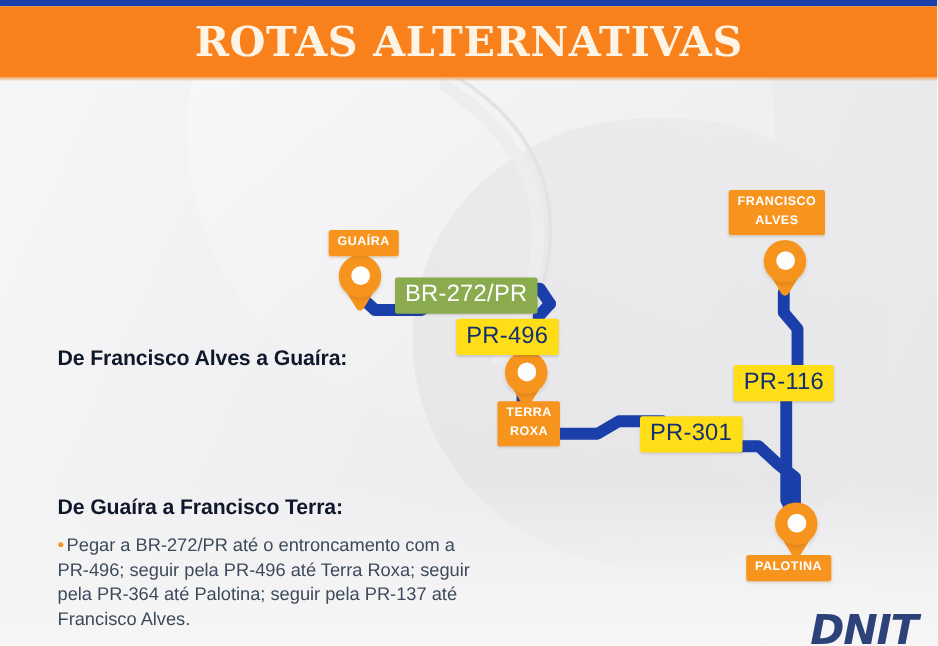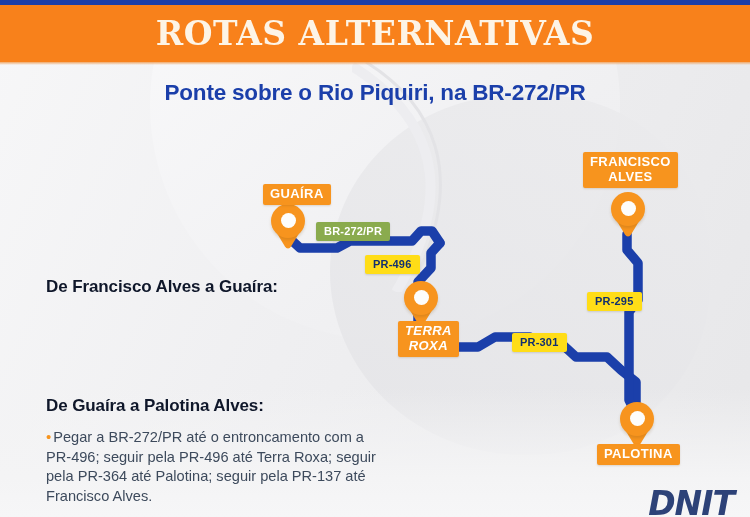--- a/index.html
+++ b/index.html
@@ -158,34 +158,34 @@
     background: #fdfdfc;
     border-radius: 50%;
     z-index: 3;
   }
 
   .place-label {
     position: absolute;
     background: #f7941e;
     color: #ffffff;
     font-weight: bold;
-    font-size: 13px;
+    font-size: 10px;
     letter-spacing: .4px;
     line-height: 14.5px;
     padding: 3px 7px 3.5px;
     border-radius: 2px;
     white-space: pre-line;
     text-align: center;
     box-shadow: 0 1px 2px rgba(120,80,20,.18);
   }
 
   .road-badge {
     position: absolute;
-    font-weight: bold;
-    font-size: 11px;
+    font-weight: normal;
+    font-size: 19px;
     letter-spacing: .2px;
     padding: 3px 8px 3.5px;
     border-radius: 2px;
     white-space: nowrap;
     box-shadow: 0 1px 2px rgba(60,60,60,.18);
   }
   .badge-green { background: #8aab4e; color: #ffffff; }
   .badge-yellow { background: #ffdd17; color: #123070; }
 
   
@@ -212,21 +212,20 @@
   <svg class="bg-curve" viewBox="0 0 190 230">
     <path d="M14 0 C 78 40, 120 110, 58 228" fill="none" stroke="#e3e3e6" stroke-width="3"></path>
     <path d="M0 4 C 70 48, 112 118, 44 230" fill="none" stroke="#ededf0" stroke-width="10"></path>
   </svg>
   <div class="bg-bottom-fade"></div>
 
   <div class="topstrip"></div>
   <div class="header-bar"></div>
   <div class="header-title">ROTAS ALTERNATIVAS</div>
   <div class="header-edge"></div>
-  <div class="subtitle">Ponte sobre o Rio Piquiri, na BR-272/PR</div>
 
   <svg class="map-svg" viewBox="0 0 750 517">
     <g fill="none" stroke="#1b3faa" stroke-width="9.5" stroke-linecap="round" stroke-linejoin="round">
 
       <path d="M288,237 L300,248 L337,248 L350,241 L412,241 L421,231 L432,231 L440,243"></path>
 
       <path d="M440,243 L431,253 L431,268 L418,282 L418,310"></path>
 
       <path d="M418,310 L418,338 L426,347 L478,347 L495,337 L530,337 L545,346 L564,346 L576,357 L607,357 L621,370 L636,382 L636,414"></path>
 
@@ -239,49 +238,49 @@
     <div class="pin-body"></div>
     <div class="pin-dot"></div>
   </div>
   <div class="place-label" style="left:263px; top:184px;">GUAÍRA</div>
 
   <div class="marker" style="left:404px; top:281px;">
     <div class="pin-tail"></div>
     <div class="pin-body"></div>
     <div class="pin-dot"></div>
   </div>
-  <div class="place-label" style="left:398px; top:321px;font-style:italic;">TERRA
+  <div class="place-label" style="left:398px; top:321px;">TERRA
 ROXA</div>
 
   <div class="marker" style="left:611px; top:192px;">
     <div class="pin-tail"></div>
     <div class="pin-body"></div>
     <div class="pin-dot"></div>
   </div>
   <div class="place-label" style="left:583px; top:152px;">FRANCISCO
 ALVES</div>
 
   <div class="marker" style="left:620px; top:402px;">
     <div class="pin-tail"></div>
     <div class="pin-body"></div>
     <div class="pin-dot"></div>
   </div>
   <div class="place-label" style="left:597px; top:444px;">PALOTINA</div>
 
   <div class="road-badge badge-green" style="left:316px; top:222px;">BR-272/PR</div>
   <div class="road-badge badge-yellow" style="left:365px; top:255px;">PR-496</div>
   <div class="road-badge badge-yellow" style="left:512px; top:333px;">PR-301</div>
-  <div class="road-badge badge-yellow" style="left:587px; top:292px;">PR-295</div>
+  <div class="road-badge badge-yellow" style="left:587px; top:292px;">PR-116</div>
 
   <div class="textcol" id="block1">
     <div class="block-head">De Francisco Alves a Guaíra:</div>
   </div>
 
   <div class="textcol" id="block2">
-    <div class="block-head">De Guaíra a Palotina Alves:</div>
+    <div class="block-head">De Guaíra a Francisco Terra:</div>
     <div class="block-body">
       <span class="bullet">•</span><span>Pegar a BR-272/PR até o entroncamento com a PR-496; seguir pela PR-496 até Terra Roxa; seguir pela PR-364 até Palotina; seguir pela PR-137 até Francisco Alves.</span>
     </div>
   </div>
 
   <div class="dnit-logo">DNIT</div>
 
 </div>
 
 </body></html>

